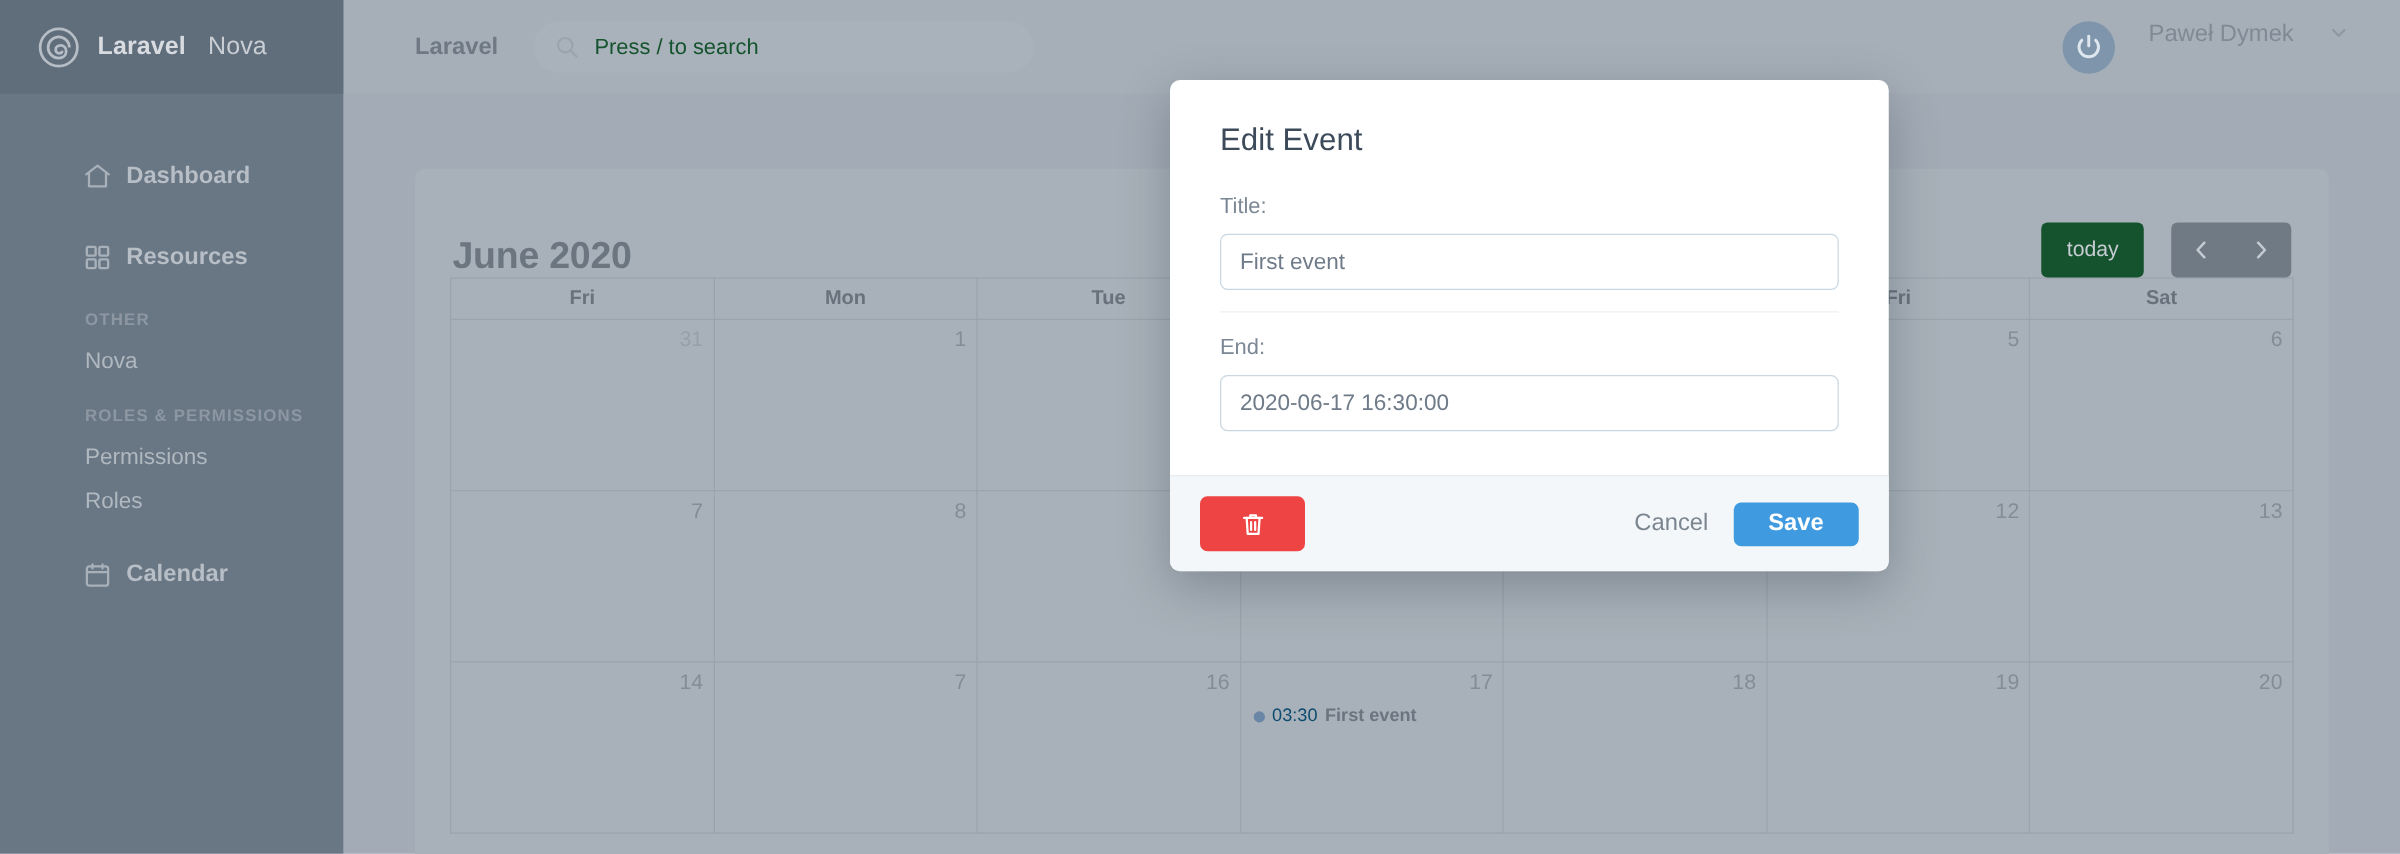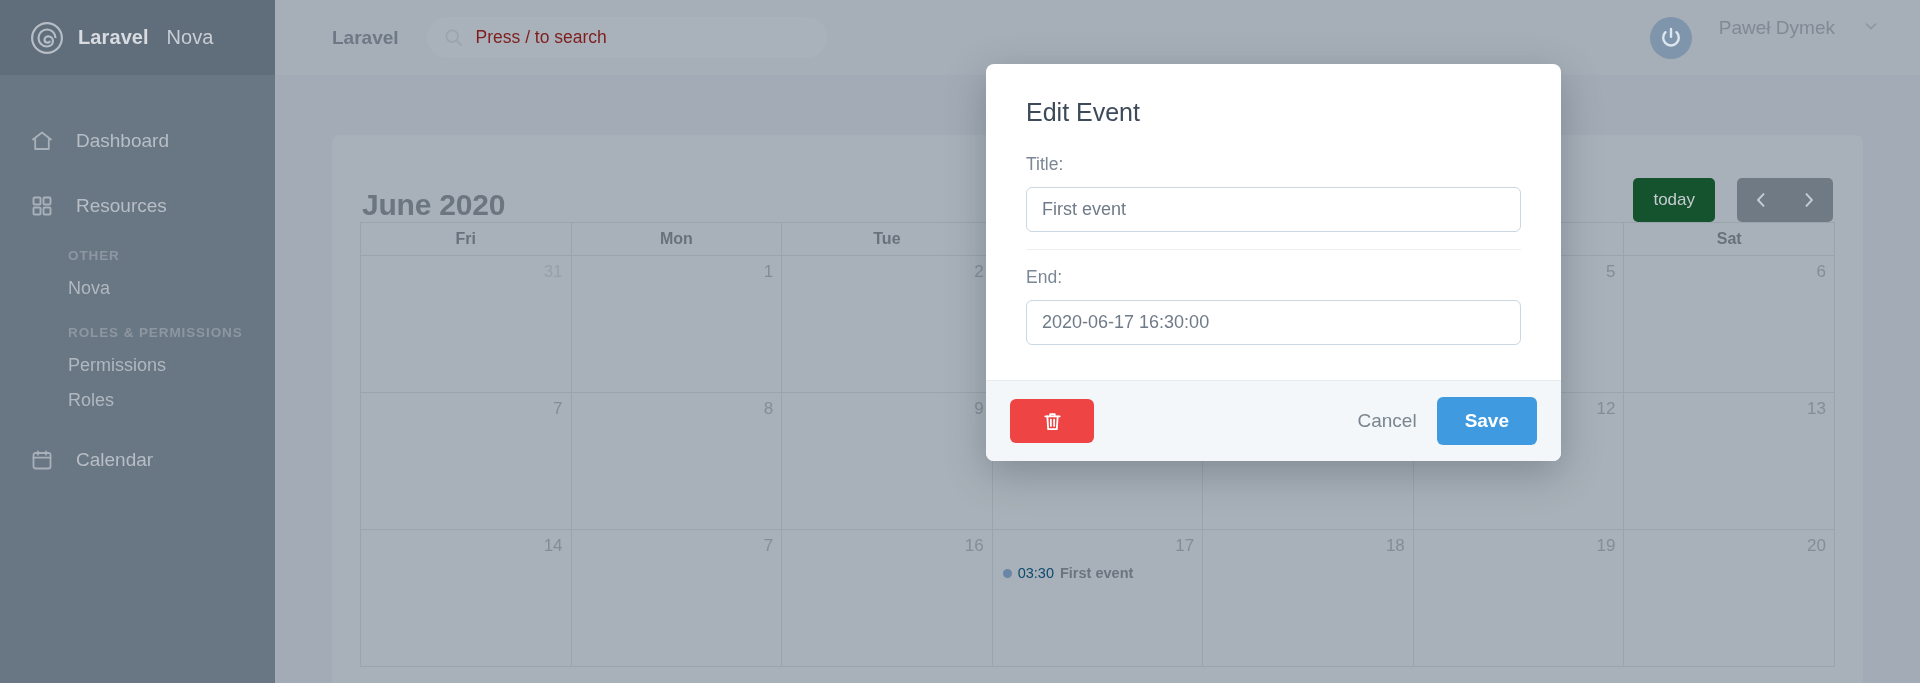--- a/index.html
+++ b/index.html
@@ -41,27 +41,28 @@
     letter-spacing: .1px;
     white-space: nowrap;
   }
   .logo-text b { color: #d8dce1; font-weight: 700; }
   .logo-text span { font-weight: 400; margin-left: 12px; }
 
   .nav { padding-top: 42px; }
   .nav-item {
     display: flex;
     align-items: center;
-    gap: 22px;
+    gap: 11px;
     padding: 0 0 0 30px;
     height: 47px;
     color: #b7bec6;
     font-size: 19px;
-    font-weight: 400;
+    font-weight: 700;
     cursor: pointer;
+    margin-left: 36px;
   }
   .nav-item .nav-ic { width: 24px; height: 24px; flex: 0 0 24px; opacity: .82; display:block; }
   .nav-gap { height: 18px; }
   .nav-section {
     padding-left: 68px;
     color: #8d97a2;
     font-size: 13.5px;
     font-weight: 700;
     letter-spacing: .9px;
     line-height: 17px;
@@ -103,21 +104,21 @@
     height: 41px;
     border-radius: 21px;
     background: #a9b2ba;
     display: flex;
     align-items: center;
     padding: 0 16px;
     gap: 12px;
     cursor: text;
   }
   .search-box svg { width: 21px; height: 21px; flex: 0 0 21px; opacity: .55; }
-  .search-ph { color: #7f1d1d; font-size: 17.5px; }
+  .search-ph { color: #14532d; font-size: 17.5px; }
   .topbar-spacer { flex: 1 1 auto; }
   .user-area { display: flex; align-items: flex-start; gap: 27px; cursor: pointer; }
   .avatar {
     width: 42px; height: 42px; border-radius: 50%;
     background: #7e95ac;
     display: flex; align-items: center; justify-content: center;
   }
   .avatar svg { width: 26px; height: 26px; }
   .user-name { font-size: 19px; color: #7f8a95; }
   .caret { width: 18px; height: 18px; opacity: .6; }
@@ -222,21 +223,21 @@
 
   
   #modal-overlay {
     position: absolute;
     inset: 0;
     background: transparent;
     z-index: 20;
   }
   #modal {
     position: absolute;
-    left: 711px;
+    left: 661px;
     top: 64px;
     width: 575px;
     background: #ffffff;
     border-radius: 8px;
     box-shadow: 0 12px 40px rgba(40,50,60,.30);
     overflow: hidden;
   }
   #modal-body { padding: 34px 40px 18px 40px; }
   #modal-title {
     font-size: 25px;
@@ -292,21 +293,21 @@
     padding: 0 20px;
     font-family: "Liberation Sans", sans-serif;
   }
   .btn-save {
     background: #3f9ae0;
     border: none;
     border-radius: 6px;
     color: #ffffff;
     font-size: 19px;
     font-weight: 700;
-    height: 48px;
+    height: 35px;
     padding: 0 28px;
     cursor: pointer;
     font-family: "Liberation Sans", sans-serif;
   }
 </style>
 </head>
 <body>
 
 <div id="app">
 

